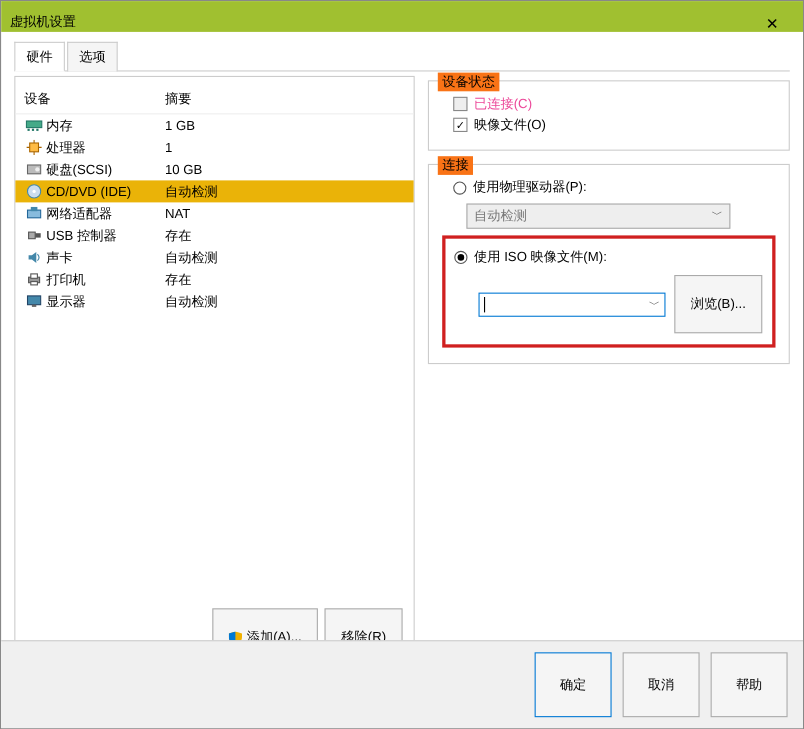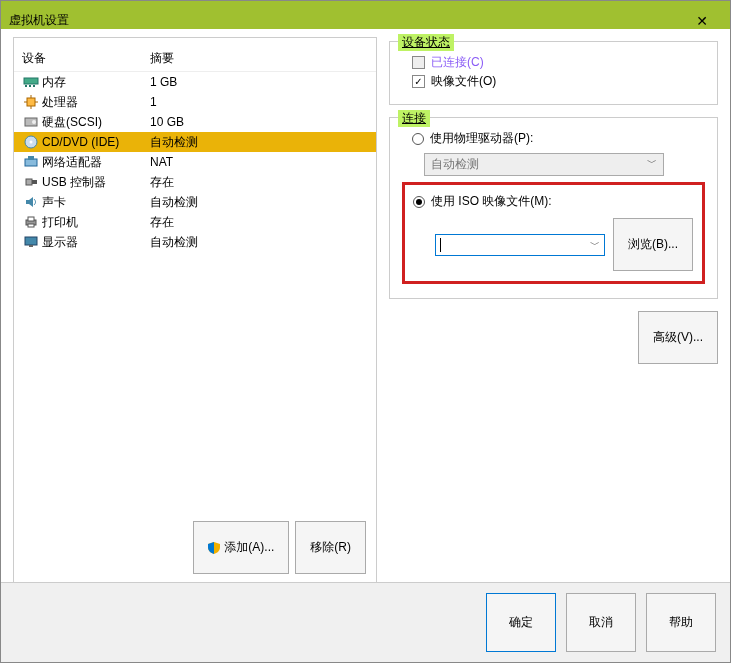--- a/index.html
+++ b/index.html
@@ -20,21 +20,21 @@
 .list { flex: 1; }
 .row { display: flex; align-items: center; padding: 2px 8px; height: 20px; }
 .row.selected { background: #eab308; }
 .row .icon { width: 18px; height: 16px; display: flex; align-items: center; justify-content: center; margin-right: 2px; }
 .row .device { width: 108px; }
 .row .summary { flex: 1; }
 .left-buttons { display: flex; justify-content: flex-end; gap: 6px; padding: 8px 10px 2px; }
 .btn { border: 1px solid #aaa; background: #f5f5f5; padding: 17px 14px; font-size: 12px; display: inline-flex; align-items: center; gap: 4px; }
 .right { flex: 1; padding-top: 4px; }
 .fieldset { border: 1px solid #ccc; padding: 10px 12px 12px; margin-bottom: 12px; position: relative; }
-.fieldset .legend { position: absolute; top: -8px; left: 8px; background: #bef264; padding: 0 4px; text-decoration: underline; }
+.fieldset .legend { position: absolute; top: -8px; left: 8px; background: #f97316; padding: 0 4px; }
 .cb-row { display: flex; align-items: center; gap: 6px; margin: 2px 0 2px 10px; }
 .cb { width: 13px; height: 13px; border: 1px solid #888; display: inline-flex; align-items: center; justify-content: center; font-size: 10px; }
 .cb.disabled { background: #eee; color: #999; }
 .radio { width: 12px; height: 12px; border: 1px solid #555; border-radius: 50%; display: inline-flex; align-items: center; justify-content: center; }
 .radio .dot { width: 6px; height: 6px; background: #000; border-radius: 50%; }
 .dropdown { border: 1px solid #aaa; background: #eee; padding: 2px 6px; margin: 6px 0 2px 22px; width: 240px; color: #777; display: flex; justify-content: space-between; }
 .highlight-box { border: 3px solid #d02020; padding: 6px 8px 10px; margin-top: 6px; }
 .iso-row { display: flex; align-items: center; gap: 8px; margin: 8px 0 0 22px; }
 .iso-input { border: 1px solid #0078d4; width: 170px; height: 22px; display: flex; align-items: center; justify-content: space-between; padding: 0 4px; }
 .cursor { width: 1px; height: 14px; background: #000; }
@@ -48,20 +48,24 @@
 </style>
 </head>
 <body>
 
 <div class="titlebar">
   <span class="title">虚拟机设置</span>
   <span class="close">✕</span>
 </div>
 
 <div class="content">
+  <div class="tabs">
+    <div class="tab active">硬件</div>
+    <div class="tab inactive">选项</div>
+  </div>
 
   <div class="main">
     <div class="left">
       <div class="list-header">
         <div class="col-device">设备</div>
         <div class="col-summary">摘要</div>
       </div>
       <div class="list" id="device-list">
           <div class="row">
             <span class="icon">
@@ -170,21 +174,21 @@
         </button>
         <button class="btn">移除(R)</button>
       </div>
     </div>
 
     <div class="right">
       <div class="fieldset">
         <div class="legend">设备状态</div>
         <div class="cb-row">
           <span class="cb disabled"></span>
-          <span style="color:#8b5cf6">已连接(C)</span>
+          <span style="color:#ec4899">已连接(C)</span>
         </div>
         <div class="cb-row">
           <span class="cb">✓</span>
           <span>映像文件(O)</span>
         </div>
       </div>
 
       <div class="fieldset" style="padding-bottom:14px;">
         <div class="legend">连接</div>
         <div class="cb-row">
@@ -206,23 +210,20 @@
           <div class="iso-row">
             <div class="iso-input">
               <span class="cursor"></span>
               <span class="chevron">﹀</span>
             </div>
             <button class="btn">浏览(B)...</button>
           </div>
         </div>
       </div>
 
-      <div class="adv-row">
-        <button class="btn">高级(V)...</button>
-      </div>
     </div>
   </div>
 </div>
 
 <div class="footer">
   <button class="btn primary">确定</button>
   <button class="btn">取消</button>
   <button class="btn">帮助</button>
 </div>
 

